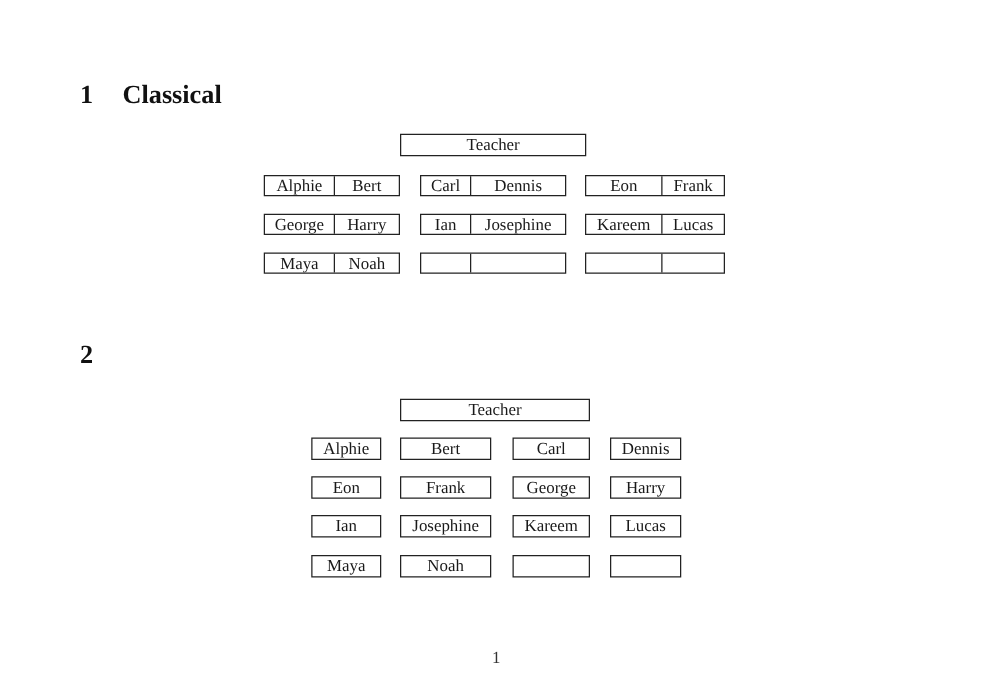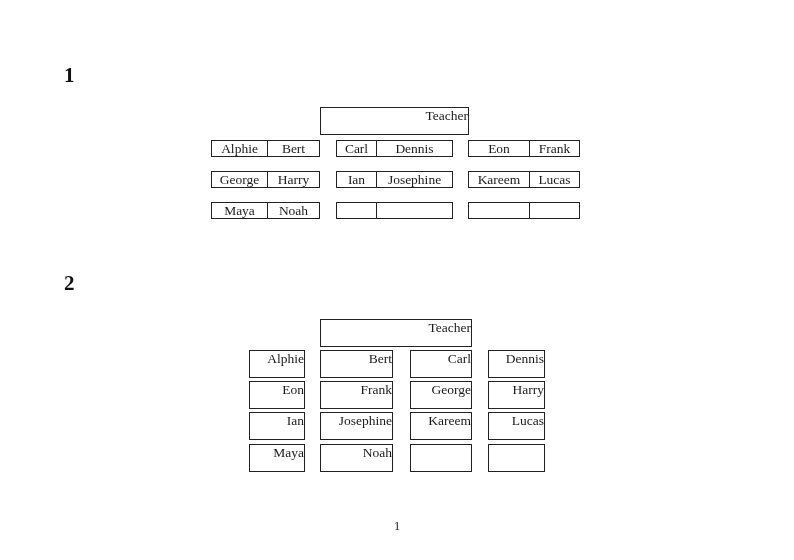--- a/index.html
+++ b/index.html
@@ -30,25 +30,25 @@
     display: inline-block;
     width: 34px;
   }
   .heading-classical { top: 63px; }
   .heading-distributed { top: 271px; }
 
   .box {
     position: absolute;
     box-sizing: border-box;
     border: 1px solid #222;
-    height: 28px;
+    height: 18px;
     background: #fff;
     font-size: 13.5px;
     line-height: 15px;
-    text-align: right;
+    text-align: center;
     white-space: nowrap;
     overflow: hidden;
   }
   .desk {
     position: absolute;
     box-sizing: border-box;
     border: 1px solid #222;
     height: 17px;
     background: #fff;
     display: flex;
@@ -98,20 +98,21 @@
     color: #333;
   }
 </style>
 </head>
 <body>
 
 <div class="page">
 
   <div class="section-heading heading-classical">
     <span class="sec-num">1</span>
+    <span>Classical</span>
   </div>
 
   <div class="box teacher-classical">Teacher</div>
 
   <div class="desk cA cr1">
     <span class="cell cell-left">Alphie</span>
     <span class="cell cell-right">Bert</span>
   </div>
   <div class="desk cB cr1">
     <span class="cell cell-left">Carl</span>

